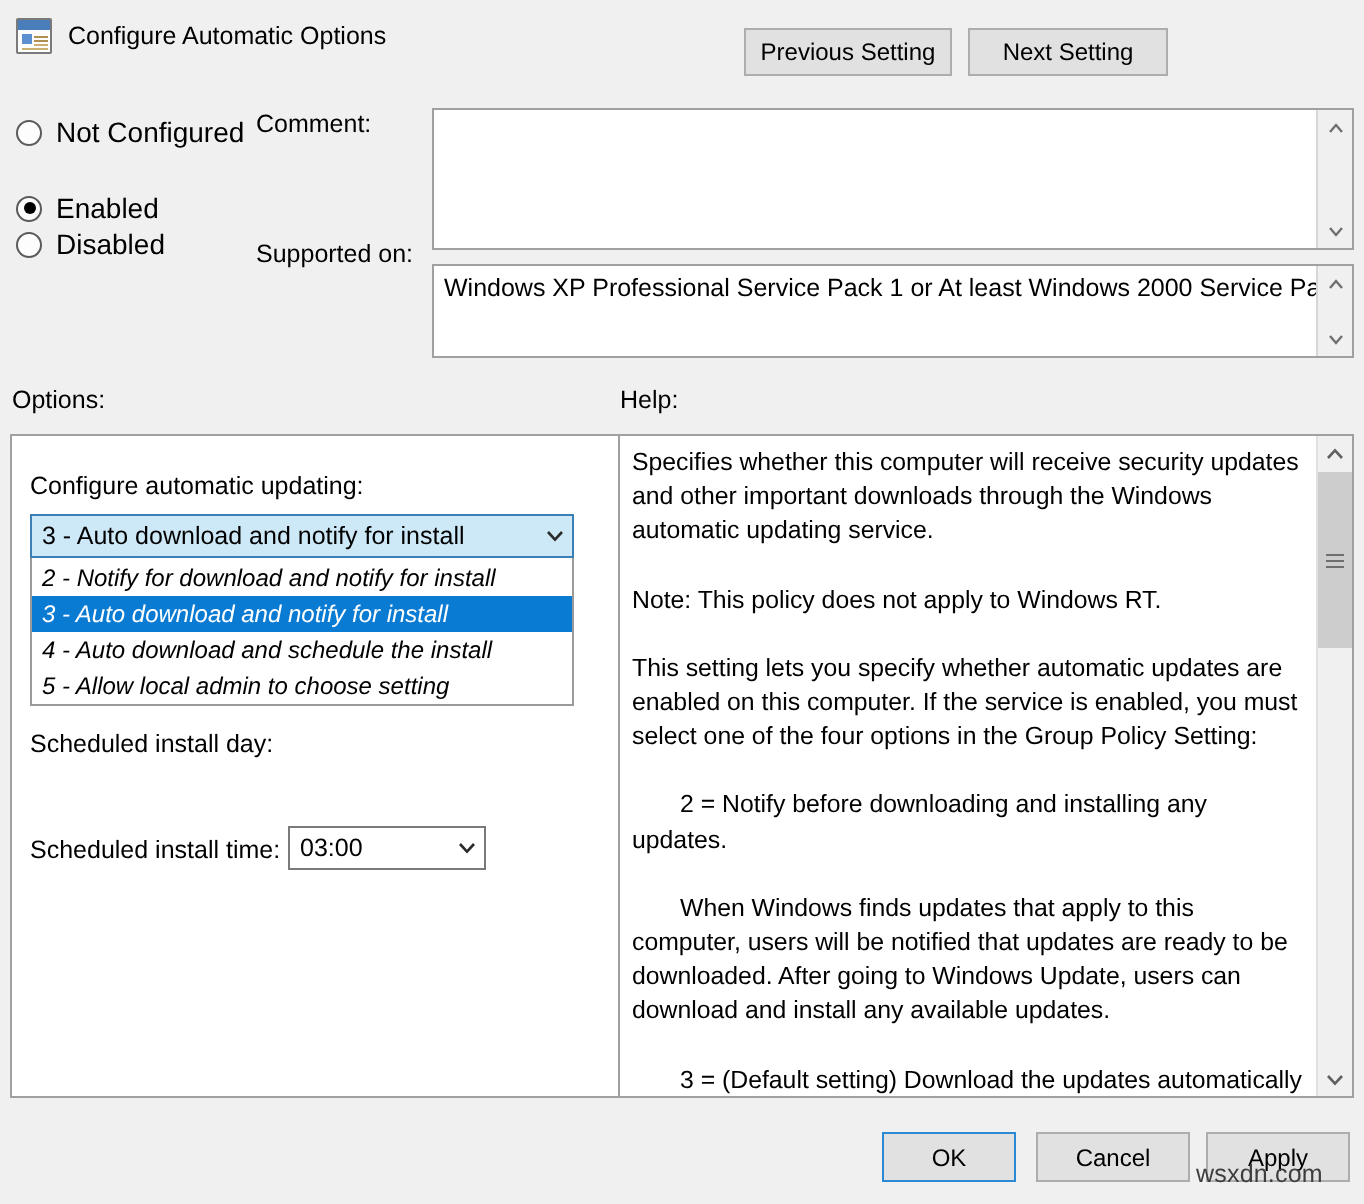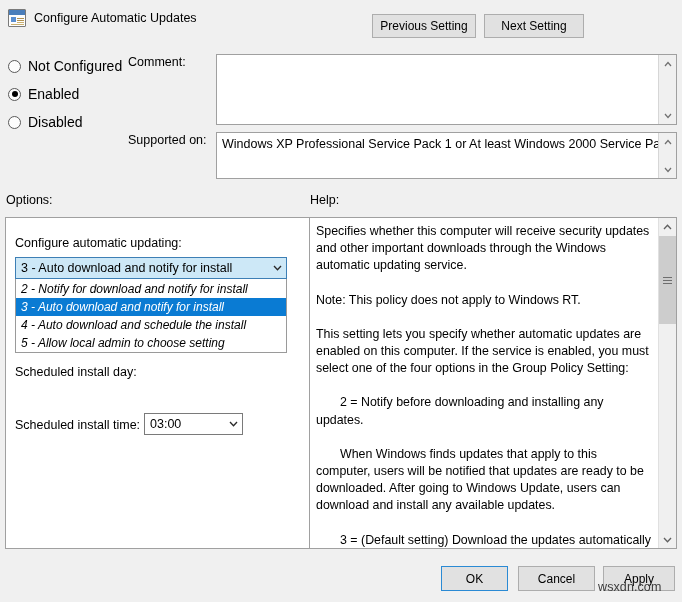--- a/index.html
+++ b/index.html
@@ -97,21 +97,21 @@
 
   
   .radio-row {
     position: absolute;
     display: flex;
     align-items: center;
     gap: 7px;
     left: 8px;
   }
   .r1 { top: 58px; }
-  .r2 { top: 86px; justify-content: center; }
+  .r2 { top: 96px; justify-content: center; }
   .r3 { top: 114px; }
   .radio {
     width: 13px; height: 13px;
     border-radius: 50%;
     border: 1px solid #5a5a5a;
     background: #fdfdfd;
     box-sizing: border-box;
     position: relative;
     flex: 0 0 auto;
   }
@@ -125,21 +125,21 @@
   }
   .radio-label { font-size: 14px; white-space: nowrap; }
 
   
   .fld-label {
     position: absolute;
     font-size: 12.5px;
     white-space: nowrap;
   }
   .lbl-comment { left: 128px; top: 55px; }
-  .lbl-supported { left: 128px; top: 133px; text-align: center; }
+  .lbl-supported { left: 128px; top: 120px; text-align: center; }
   .lbl-options { left: 6px; top: 193px; }
   .lbl-help { left: 310px; top: 193px; }
 
   
   .tbox {
     position: absolute;
     background: #fff;
     border: 1px solid #a0a0a0;
     box-sizing: border-box;
     display: flex;
@@ -375,21 +375,21 @@
 
   <div class="title-row">
     <div class="policy-icon">
       <div class="bar"></div>
       <div class="sq"></div>
       <div class="ln ln1"></div>
       <div class="ln ln2"></div>
       <div class="ln ln3"></div>
       <div class="ln ln4"></div>
     </div>
-    <div class="title-text">Configure Automatic Updates</div>
+    <div class="title-text">Configure Automatic Options</div>
   </div>
 
   <button class="btn btn-prev">Previous Setting</button>
   <button class="btn btn-next">Next Setting</button>
 
   <div class="radio-row r1">
     <span class="radio"></span>
     <span class="radio-label">Not Configured</span>
   </div>
   <div class="radio-row r2">

